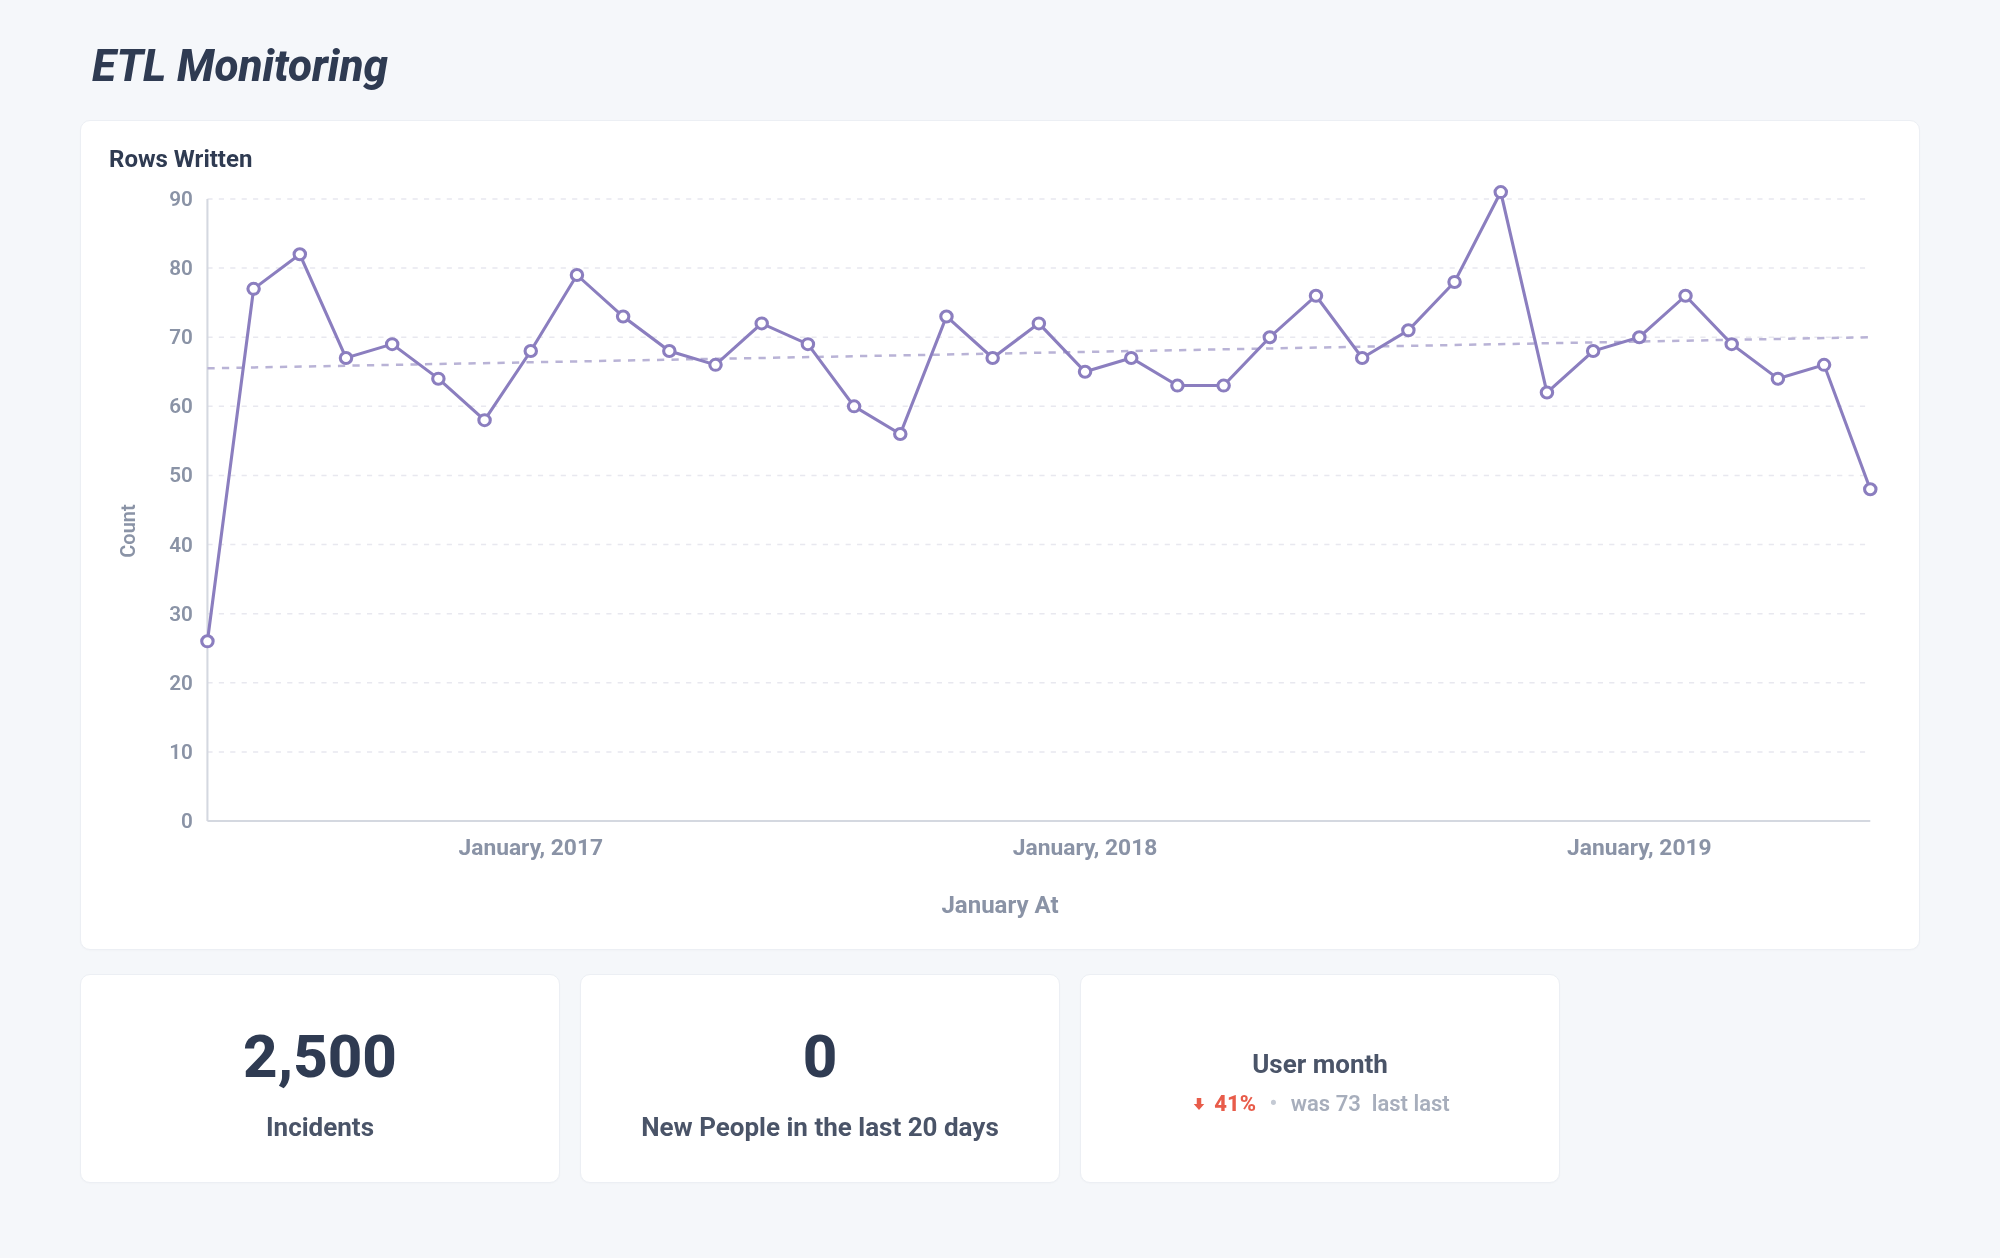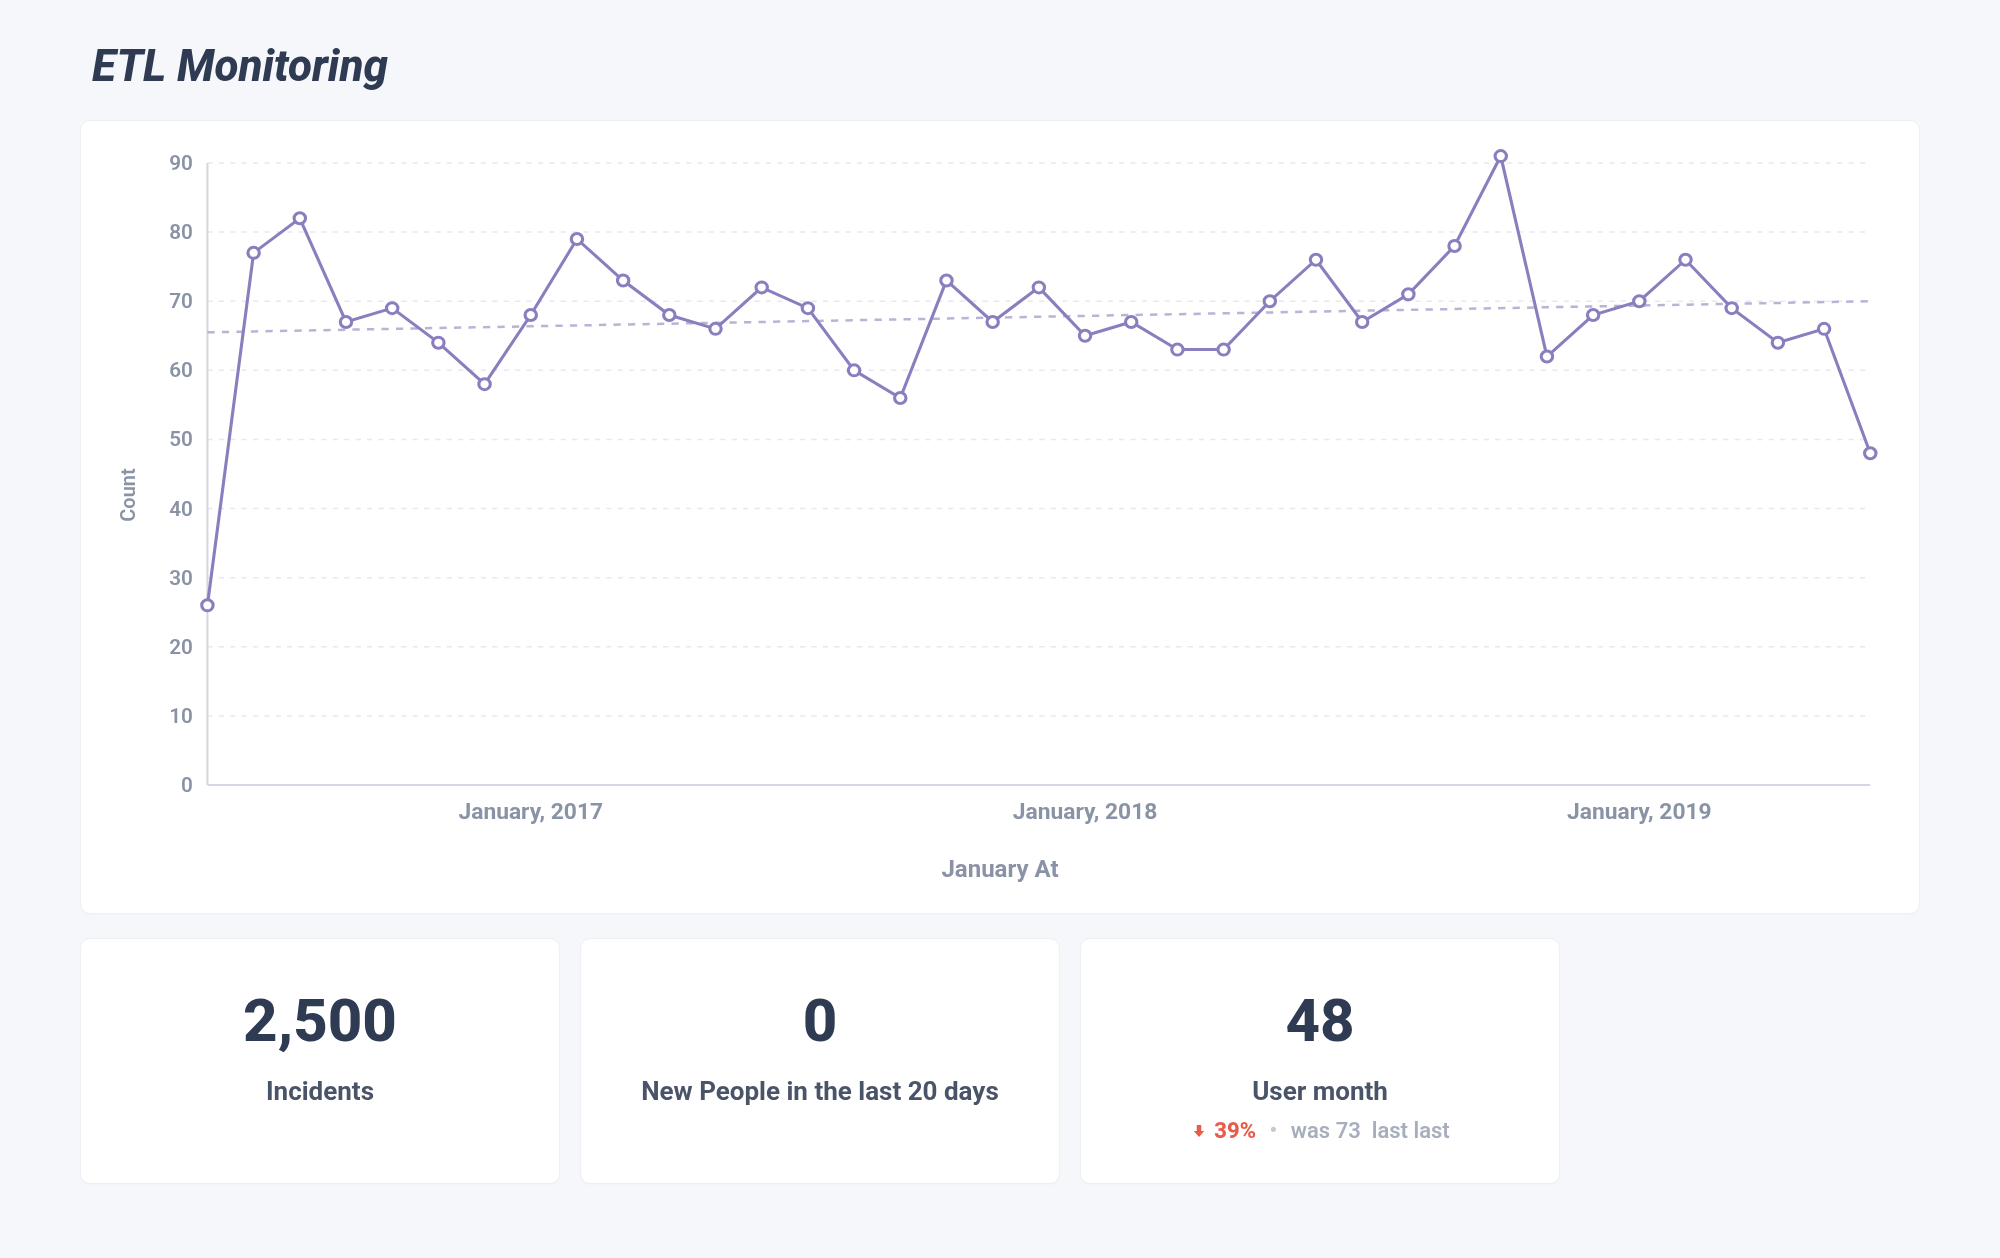--- a/index.html
+++ b/index.html
@@ -97,20 +97,21 @@
   .delta-down { color: #e85c4a; font-weight: 800; }
   .delta-arrow { display: inline-block; vertical-align: -2px; margin-right: 6px; }
   .dot-sep { color: #c4cad4; margin: 0 8px; }
 </style>
 </head>
 <body>
 
 <h1 class="page-title">ETL Monitoring</h1>
 
 <div class="card chart-card">
+  <div class="chart-title">Rows Written</div>
   <div class="chart-wrap">
     <div class="y-axis-label">Count</div>
     <svg id="chart-svg" viewBox="0 0 1720 700" preserveAspectRatio="none" width="100%" height="100%">
         <text x="81" y="647" text-anchor="end" class="tick-text">0</text>
         <line x1="95" y1="570.8888888888889" x2="1700" y2="570.8888888888889" class="gridline"></line>
         <text x="81" y="577.8888888888889" text-anchor="end" class="tick-text">10</text>
         <line x1="95" y1="501.77777777777777" x2="1700" y2="501.77777777777777" class="gridline"></line>
         <text x="81" y="508.77777777777777" text-anchor="end" class="tick-text">20</text>
         <line x1="95" y1="432.6666666666667" x2="1700" y2="432.6666666666667" class="gridline"></line>
         <text x="81" y="439.6666666666667" text-anchor="end" class="tick-text">30</text>
@@ -178,27 +179,26 @@
 <div class="metrics-row">
   <div class="card metric-card">
     <div class="metric-value">2,500</div>
     <div class="metric-label">Incidents</div>
   </div>
   <div class="card metric-card">
     <div class="metric-value">0</div>
     <div class="metric-label">New People in the last 20 days</div>
   </div>
   <div class="card metric-card">
-    <div class="metric-value">48</div>
     <div class="metric-label">User month</div>
     <div class="metric-delta">
       <span class="delta-down">
         <svg class="delta-arrow" width="18" height="18" viewBox="0 0 24 24">
             <path fill="#e85c4a" d="M12 20l-7-8h4V4h6v8h4z"></path>
-          </svg><span>39%</span>
+          </svg><span>41%</span>
       </span>
       <span class="dot-sep">•</span>
       <span>was</span>
       <span>73</span>&nbsp;
       <span>last last</span>
     </div>
   </div>
 </div>
 
 </body></html>

